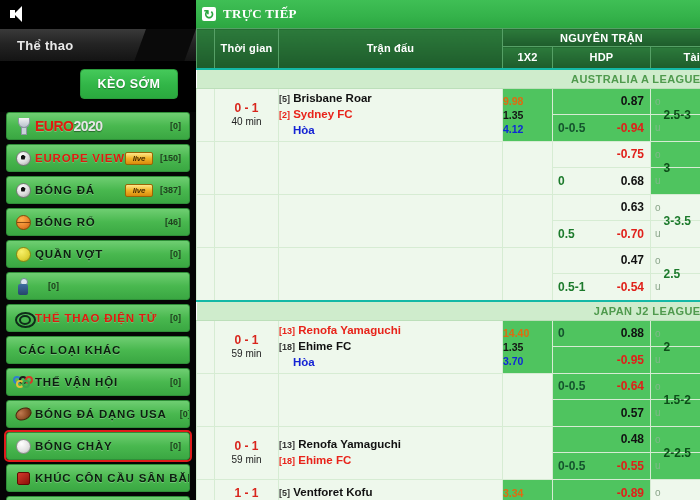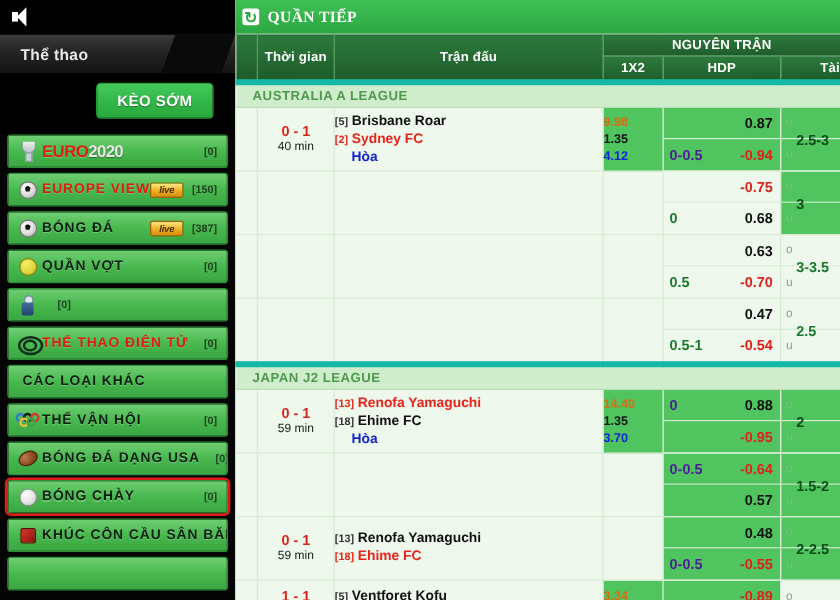--- a/index.html
+++ b/index.html
@@ -202,21 +202,22 @@
   th.hdr-tai { text-align: right; padding-right: 5px; }
 
   tr.league td {
     background: #cfeccc;
     color: #4f9a4d;
     font-size: 11px;
     font-weight: bold;
     letter-spacing: .4px;
     padding: 3px 0 3px 14px;
     border-bottom: 1px solid #bcdfba;
-    border-top: 5px solid #14b8a6;
+    border-top: 2px solid #14b8a6;
+    text-align: right;
   }
 
   td.c {
     border: 1px solid #d6ecd3;
     vertical-align: middle;
     background: #eef8ec;
     font-size: 11px;
   }
   td.pin { background:#eef8ec; }
 
@@ -250,21 +251,21 @@
     display: flex; align-items: center;
     height: 26px;
     border-bottom: 1px solid #d6ecd3;
     padding: 0 6px 0 5px;
     font-size: 12px; font-weight: bold;
   }
   .hdp-cell:last-child { border-bottom: none; }
   .hdp-cell.hl { background: #4fc45f; }
   .hdp-cell.pl { background: #eef8ec; }
   .hdp-line { color: #1c7a2c; flex: 1; text-align: left; }
-  .hdp-cell.hl .hdp-line { color: #4c1d95; }
+  .hdp-cell.hl .hdp-line { color: #14532d; }
   .hdp-odd  { text-align: right; }
   .hdp-odd.pos { color: #111; }
   .hdp-odd.neg { color: #e0201a; }
 
   td.tai { padding: 0; }
   .tai-cell {
     height: 26px; display: flex; align-items: center;
     border-bottom: 1px solid #d6ecd3;
     padding-left: 4px;
     font-size: 12px; font-weight: bold;
@@ -326,20 +327,27 @@
             <span class="ball soccer"></span>
           </div>
           <div class="nav-label">BÓNG ĐÁ</div>
           <div class="live-badge">
             <span>live</span>
           </div>
           <div class="nav-count">[387]</div>
         </div>
         <div class="nav-item">
           <div class="nav-icon">
+            <span class="ball basket"></span>
+          </div>
+          <div class="nav-label">BÓNG RỔ</div>
+          <div class="nav-count">[46]</div>
+        </div>
+        <div class="nav-item">
+          <div class="nav-icon">
             <span class="ball tennis"></span>
           </div>
           <div class="nav-label">QUẦN VỢT</div>
           <div class="nav-count">[0]</div>
         </div>
         <div class="nav-item">
           <div class="nav-icon">
             <span class="ico-muay"></span>
           </div>
           <div class="nav-count">[0]</div>
@@ -390,21 +398,21 @@
         </div>
         <div class="nav-item">
           <div class="nav-icon"></div>
         </div>
       </div>
   </div>
 
   <div id="main">
     <div class="panel-top">
       <div class="refresh-ico"></div>
-      <div class="ttl">QUẦN TIẾP</div>
+      <div class="ttl">TRỰC TIẾP</div>
     </div>
 
     <table class="odds">
       <colgroup>
         <col class="col-pin">
           <col class="col-time">
           <col class="col-match">
         <col class="col-1x2">
           <col class="col-hdp">
           <col class="col-tai">

